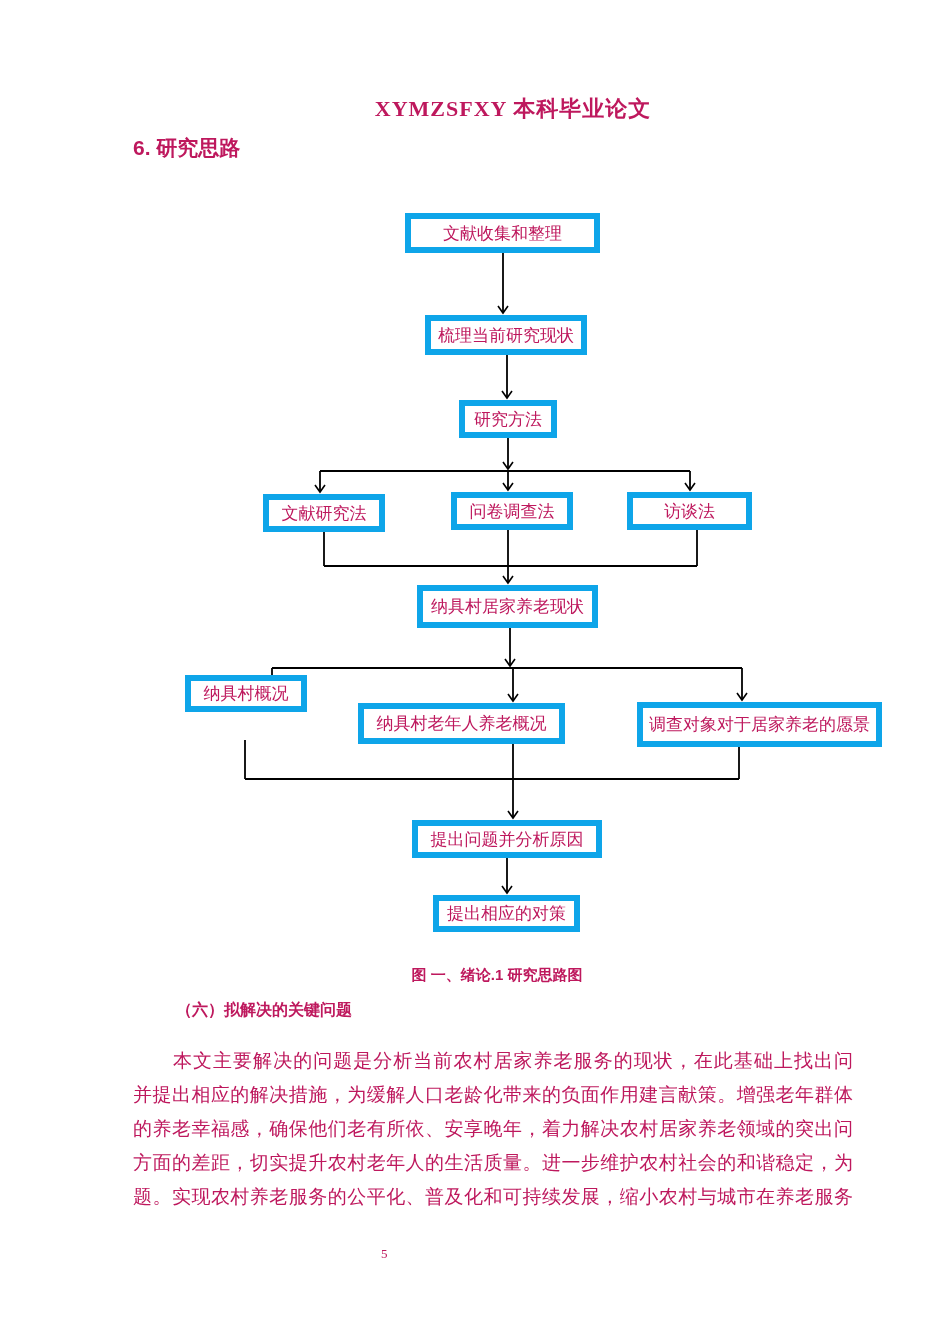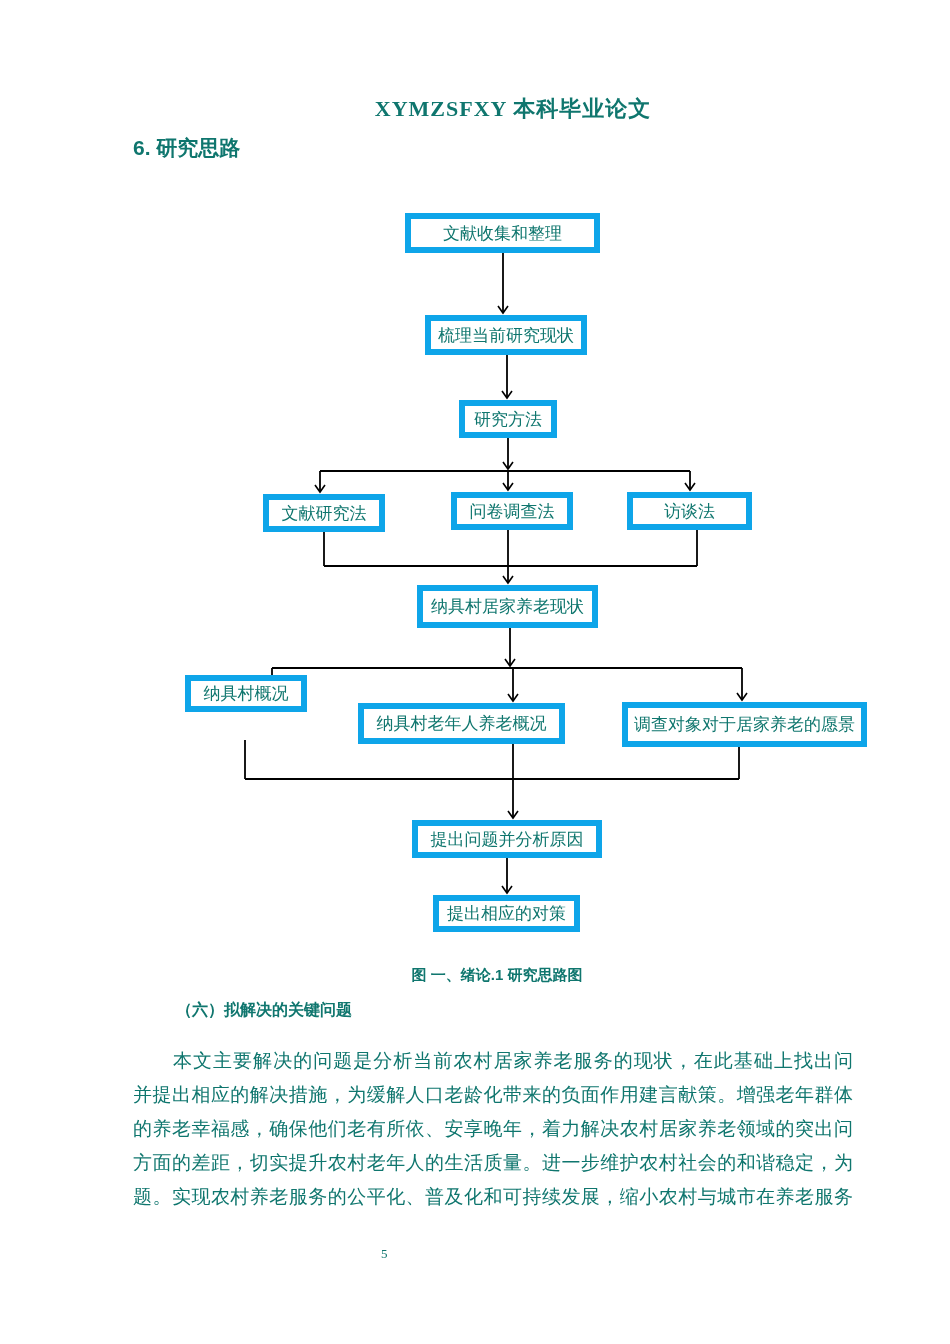--- a/index.html
+++ b/index.html
@@ -1,21 +1,21 @@
 <!DOCTYPE html>
 <html><head>
 <meta charset="utf-8">
 <style>
   html, body { margin: 0; padding: 0; background: #ffffff; }
   .page {
     position: relative;
     width: 950px;
     height: 1344px;
     background: #ffffff;
-    color: #0f766e;
+    color: #be185d;
     font-family: "Liberation Serif", "DejaVu Serif", serif;
     overflow: hidden;
   }
   .abs { position: absolute; }
 
   .header-title {
     top: 94px; left: 513px;
     transform: translateX(-50%);
     font-family: "Liberation Serif", "DejaVu Serif", serif;
     font-weight: bold;
@@ -48,21 +48,21 @@
   }
   .n1  { left: 405px; top: 213px; width: 195px; height: 40px; }
   .n2  { left: 425px; top: 315px; width: 162px; height: 40px; }
   .n3  { left: 459px; top: 400px; width:  98px; height: 38px; }
   .n4  { left: 263px; top: 494px; width: 122px; height: 38px; }
   .n5  { left: 451px; top: 492px; width: 122px; height: 38px; }
   .n6  { left: 627px; top: 492px; width: 125px; height: 38px; }
   .n7  { left: 417px; top: 585px; width: 181px; height: 43px; }
   .n8  { left: 185px; top: 675px; width: 122px; height: 37px; }
   .n9  { left: 358px; top: 703px; width: 207px; height: 41px; }
-  .n10 { left: 622px; top: 702px; width: 245px; height: 45px; }
+  .n10 { left: 637px; top: 702px; width: 245px; height: 45px; }
   .n11 { left: 412px; top: 820px; width: 190px; height: 38px; }
   .n12 { left: 433px; top: 895px; width: 147px; height: 37px; }
 
   .figure-caption {
     top: 966px; left: 133px; width: 728px;
     text-align: center;
     font-family: "Liberation Sans", "DejaVu Sans", sans-serif;
     font-weight: bold;
     font-size: 15px;
   }

